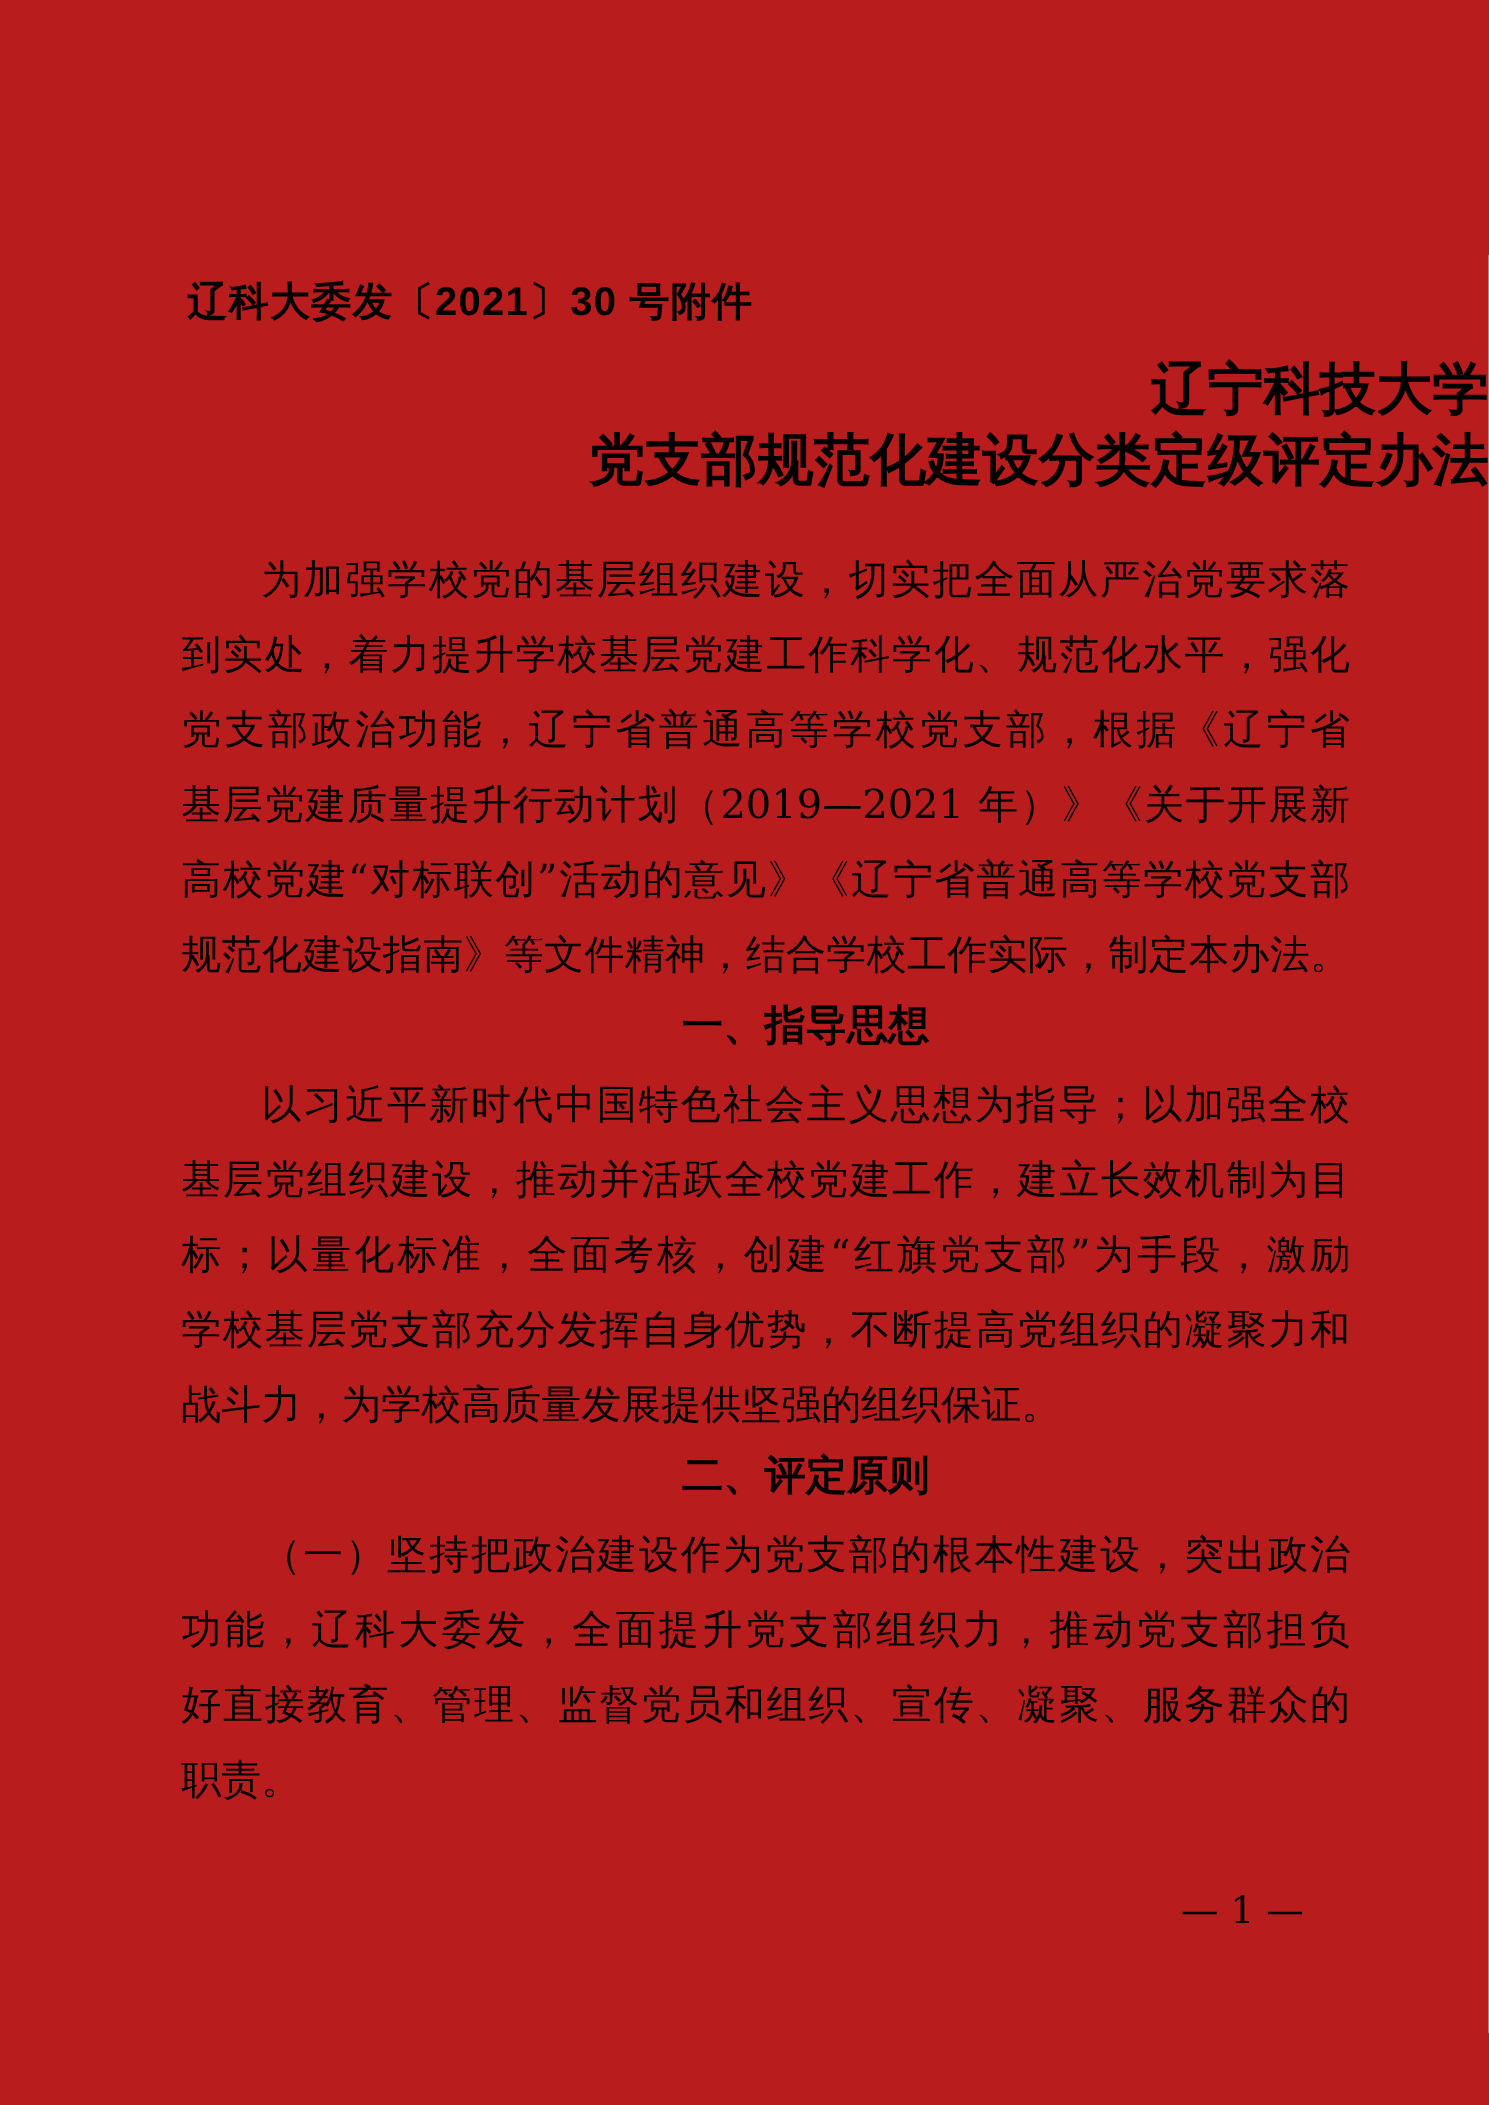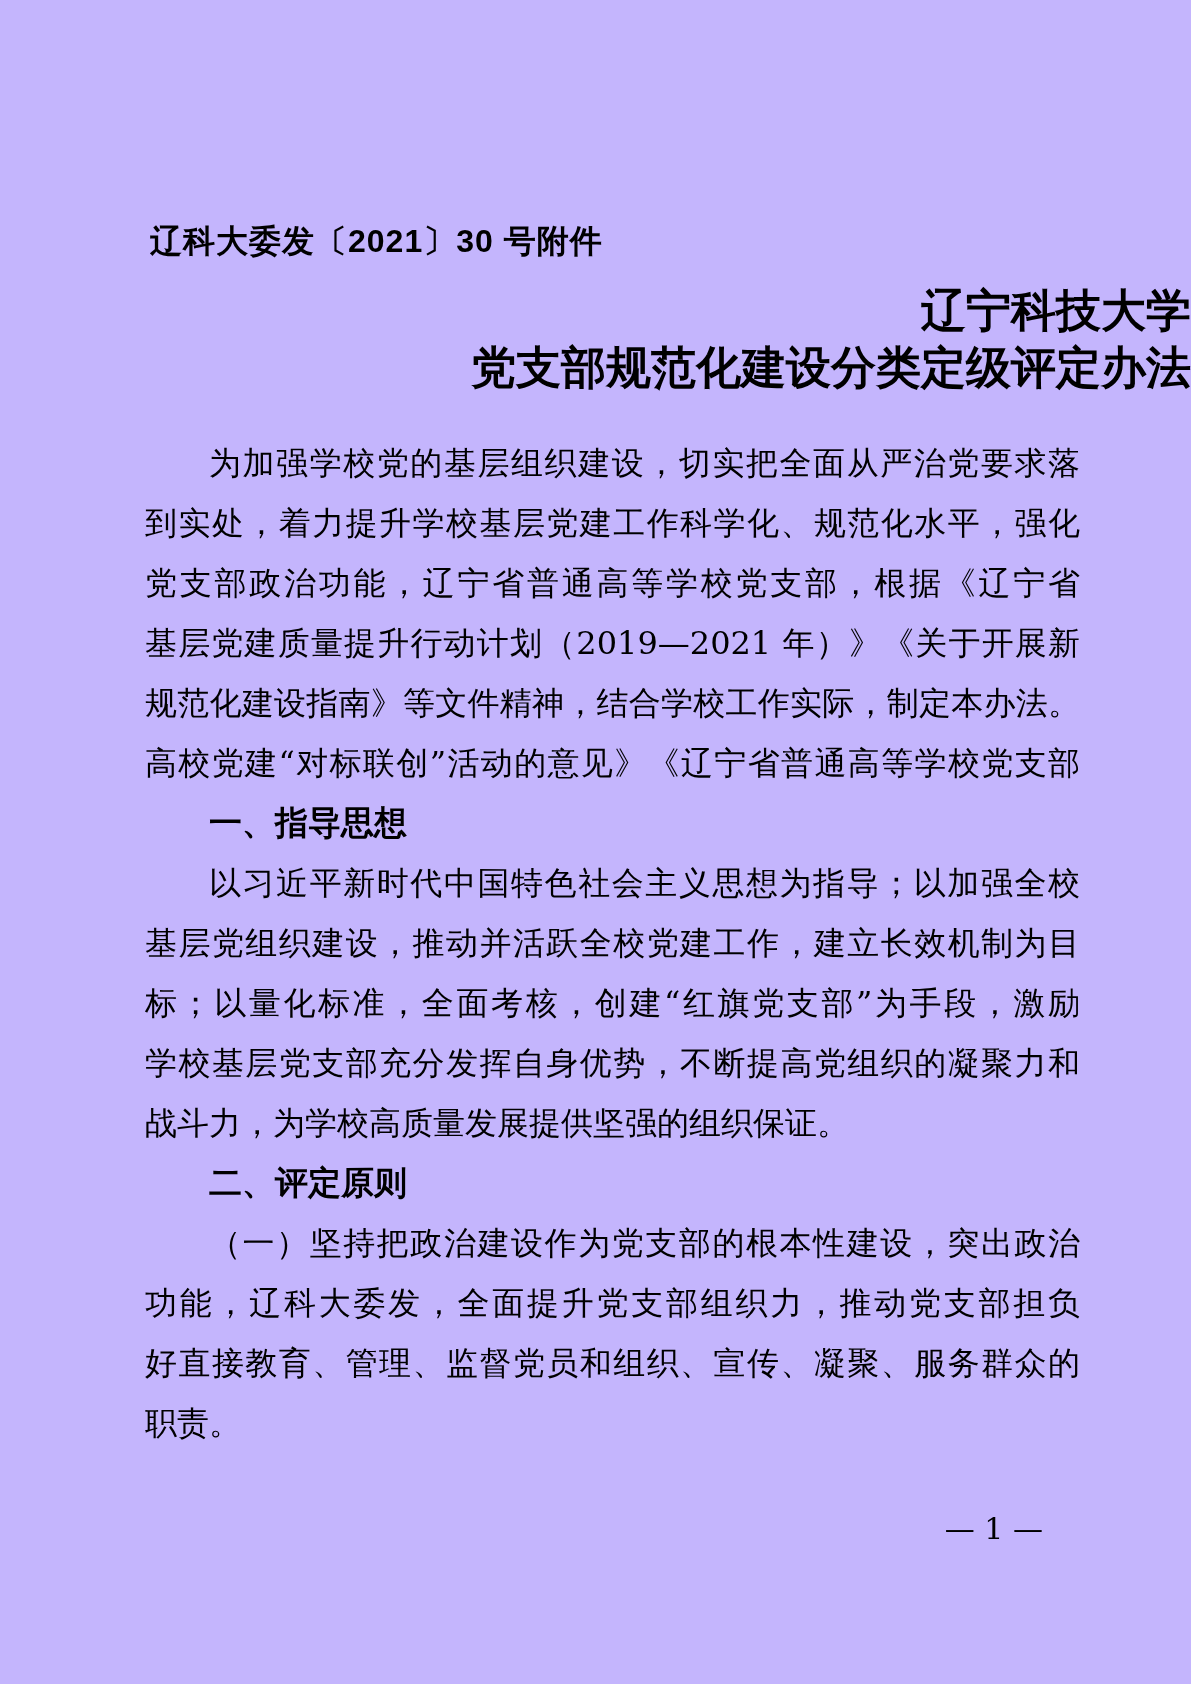--- a/index.html
+++ b/index.html
@@ -4,21 +4,21 @@
 <style>
   html, body {
     margin: 0;
     padding: 0;
     background: #ffffff;
   }
   .page {
     position: relative;
     width: 1191px;
     height: 1684px;
-    background: #c4b5fd;
+    background: #b91c1c;
     color: #000;
     overflow: hidden;
   }
   .doc-ref {
     position: absolute;
     left: 150px;
     top: 222px;
     font-family: "Liberation Sans", sans-serif;
     font-weight: 700;
     font-size: 32px;
@@ -60,24 +60,24 @@
     text-justify: inter-character;
     overflow: hidden;
   }
   .line.short {
     text-align: left;
   }
   .line.indent {
     text-indent: 64px;
   }
   .line.heading {
-    font-family: Liberation Sans, sans-serif;
+    font-family: Liberation Mono, monospace;
     font-weight: 700;
     font-size: 33px;
-    text-align: left;
+    text-align: center;
   }
   .page-number {
     position: absolute;
     top: 1512px;
     right: 148px;
     font-family: "DejaVu Serif", serif;
     font-size: 30px;
     line-height: 34px;
     white-space: nowrap;
   }
@@ -93,22 +93,22 @@
     <div class="title-line">辽宁科技大学</div>
     <div class="title-line">党支部规范化建设分类定级评定办法</div>
   </div>
 
   <div class="doc-body">
 
     <div class="line full indent">为加强学校党的基层组织建设，切实把全面从严治党要求落</div>
     <div class="line full">到实处，着力提升学校基层党建工作科学化、规范化水平，强化</div>
     <div class="line full">党支部政治功能，辽宁省普通高等学校党支部，根据《辽宁省</div>
     <div class="line full">基层党建质量提升行动计划（2019—2021 年）》《关于开展新时代</div>
+    <div class="line full">高校党建“对标联创”活动的意见》《辽宁省普通高等学校党支部</div>
     <div class="line full">规范化建设指南》等文件精神，结合学校工作实际，制定本办法。</div>
-    <div class="line full">高校党建“对标联创”活动的意见》《辽宁省普通高等学校党支部</div>
 
     <div class="line heading indent">一、指导思想</div>
 
     <div class="line full indent">以习近平新时代中国特色社会主义思想为指导；以加强全校</div>
     <div class="line full">基层党组织建设，推动并活跃全校党建工作，建立长效机制为目</div>
     <div class="line full">标；以量化标准，全面考核，创建“红旗党支部”为手段，激励</div>
     <div class="line full">学校基层党支部充分发挥自身优势，不断提高党组织的凝聚力和</div>
     <div class="line short">战斗力，为学校高质量发展提供坚强的组织保证。</div>
 
     <div class="line heading indent">二、评定原则</div>

